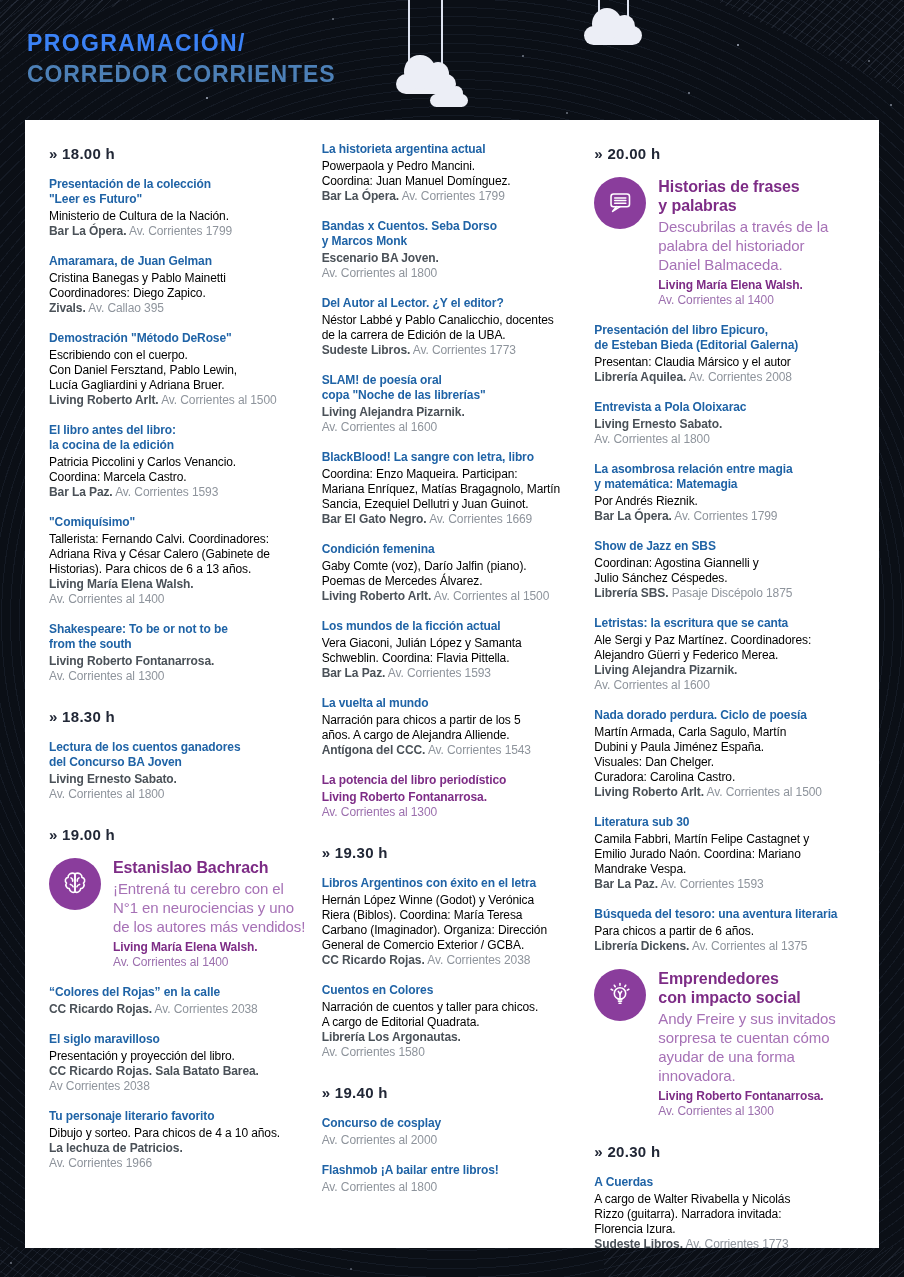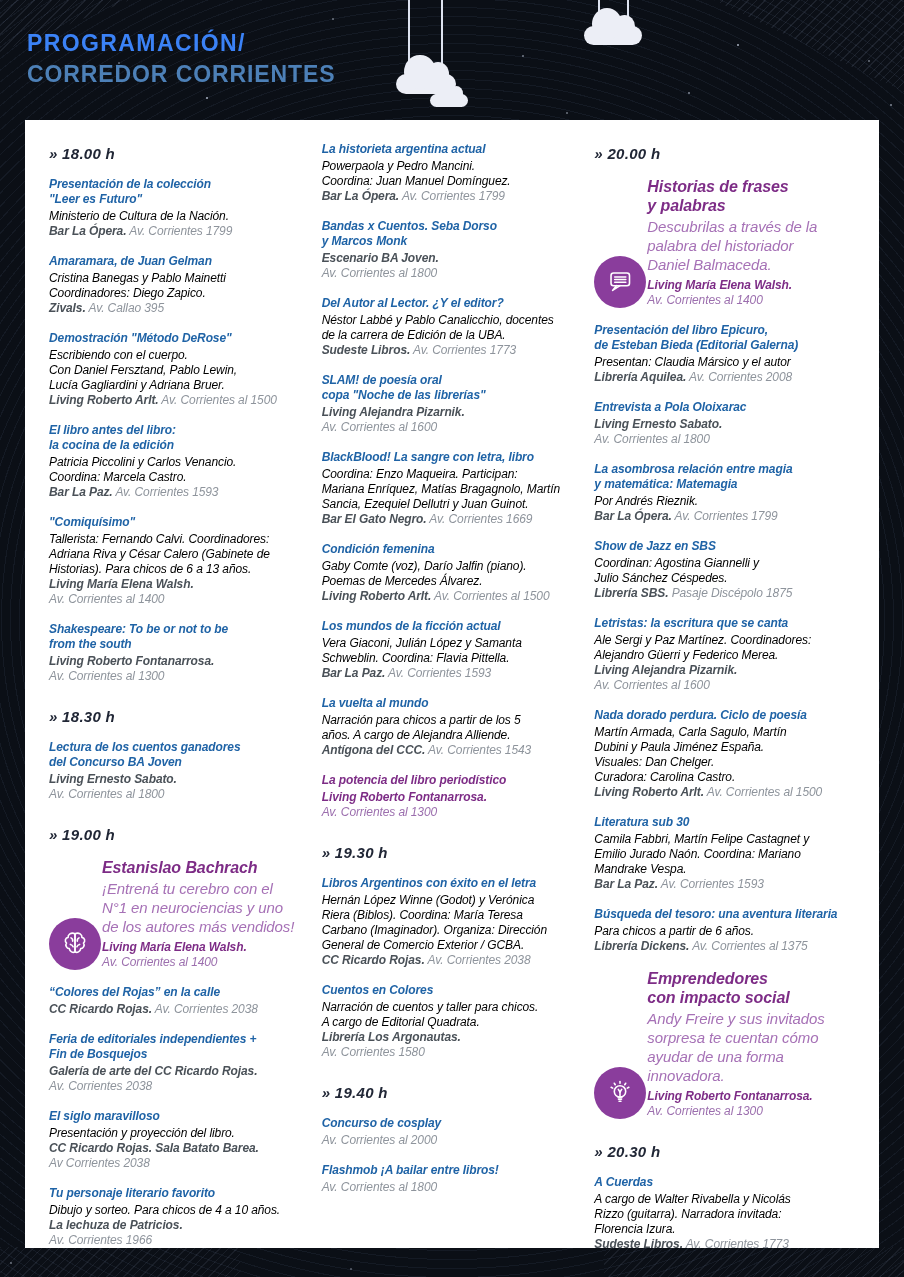--- a/index.html
+++ b/index.html
@@ -40,21 +40,21 @@
   #header .line1{ font-size:23px; font-weight:bold; color:#3b82f6;
     letter-spacing:1.4px; }
   #header .line2{ font-size:23px; font-weight:bold; color:#4d80b7;
     letter-spacing:.9px; margin-top:4px; }
 
   #card{
     position:absolute; left:25px; top:120px; width:854px; height:1128px;
     background:#ffffff; z-index:2; padding:22px 24px 0 24px; overflow:hidden;
   }
   #columns{ display:flex; gap:12px; }
-  .col{ flex:1 1 0; min-width:0;font-style:italic; }
+  .col{ flex:1 1 0; min-width:0; }
 
   .time{ font-size:15px; font-weight:bold; color:#212736;
     letter-spacing:.3px; margin:24px 0 15px; }
   .col .time:first-child{ margin-top:3px; }
 
   .event{ margin-bottom:15px; }
   .ev-title{ font-size:12px; font-weight:bold; color:#1f63a6;
     line-height:15px; white-space:pre-line; margin-bottom:2px;
     letter-spacing:-0.1px; }
   .ev-body{ font-size:12px; color:#000000; line-height:15px;
@@ -63,21 +63,21 @@
     letter-spacing:-0.1px; }
   .venue-name{ font-weight:bold; color:#4a5158; }
   .ev-address{ font-size:12px; color:#8e949c; line-height:15px;
     letter-spacing:-0.1px; }
 
   .event.purple .ev-title{ color:#7d2c86; }
   .event.purple .ev-body{ color:#a671b6; }
   .event.purple .venue-name{ color:#7d2c86; }
   .event.purple .ev-venue, .event.purple .ev-address{ color:#9c6fae; }
 
-  .event.featured{ display:flex; gap:1px; align-items:flex-end; }
+  .event.featured{ display:flex; gap:12px; align-items:flex-start; }
   .icon-circle{ width:52px; height:52px; border-radius:50%;
     background:#8a3d9c; flex:0 0 52px; display:flex;
     align-items:center; justify-content:center; }
   .icon-circle svg{ width:38px; height:38px; }
   .event.featured .ev-title{ font-size:16px; line-height:19px; }
   .event.featured .ev-body{ font-size:15px; line-height:19px;
     margin:2px 0 4px; }
 </style>
 </head>
 <body>
@@ -199,28 +199,20 @@
 N°1 en neurociencias y uno
 de los autores más vendidos!</div>
               <div class="ev-venue"><span class="venue-name">Living María Elena Walsh.</span></div>
               <div class="ev-address">Av. Corrientes al 1400</div>
             </div>
           </div>
           <div class="event blue">
             <div class="ev-content">
               <div class="ev-title">“Colores del Rojas” en la calle</div>
               <div class="ev-venue"><span class="venue-name">CC Ricardo Rojas.</span> <span class="ev-address">Av. Corrientes 2038</span></div>
-            </div>
-          </div>
-          <div class="event blue">
-            <div class="ev-content">
-              <div class="ev-title">Feria de editoriales independientes +
-Fin de Bosquejos</div>
-              <div class="ev-venue"><span class="venue-name">Galería de arte del CC Ricardo Rojas.</span></div>
-              <div class="ev-address">Av. Corrientes 2038</div>
             </div>
           </div>
           <div class="event blue">
             <div class="ev-content">
               <div class="ev-title">El siglo maravilloso</div>
               <div class="ev-body">Presentación y proyección del libro.</div>
               <div class="ev-venue"><span class="venue-name">CC Ricardo Rojas. Sala Batato Barea.</span></div>
               <div class="ev-address">Av Corrientes 2038</div>
             </div>
           </div>

